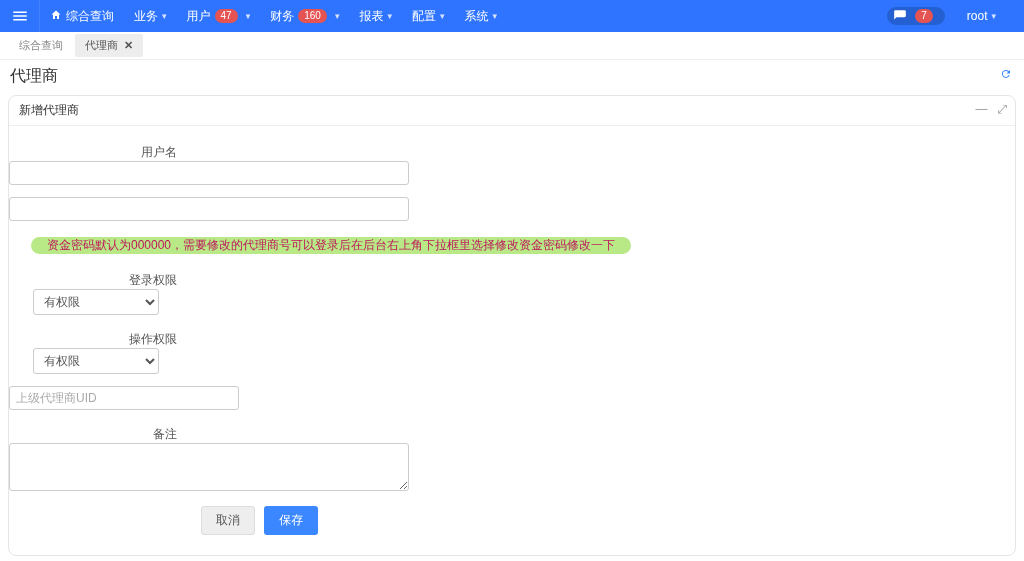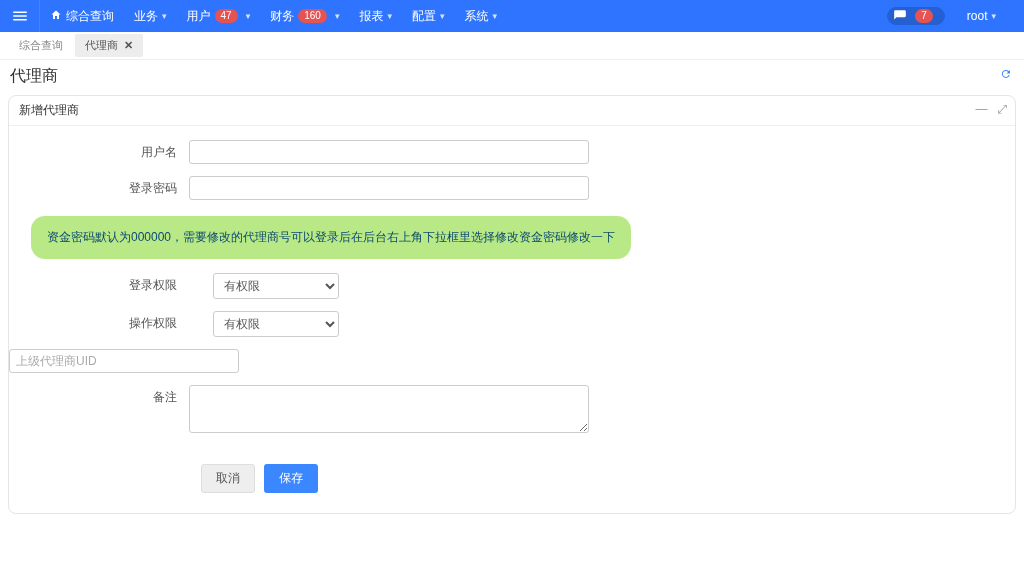--- a/index.html
+++ b/index.html
@@ -21,34 +21,34 @@
     .tab .close { margin-left:6px; font-weight:bold; cursor:pointer; }
     .page { padding:0 8px; }
     .page-title { font-size:16px; font-weight:400; color:#333; padding:6px 2px 8px; position:relative; }
     .refresh-icon { position:absolute; right:4px; top:6px; cursor:pointer; }
     .refresh-icon svg { width:12px; height:12px; fill:#3a87ff; }
     .panel { border:1px solid #e5e5e5; border-radius:8px; margin-bottom:10px; background:#fff; }
     .panel-header { padding:6px 10px; font-size:12px; color:#333; border-bottom:1px solid #eee; position:relative; }
     .panel-tools { position:absolute; right:8px; top:6px; display:flex; gap:10px; color:#999; }
     .panel-tools span { cursor:pointer; font-size:12px; }
     .panel-body { padding:14px 0 20px; }
-    .form-row { display:flex; align-items:flex-start; margin-bottom:12px; }
+    .form-row { display:flex; align-items:flex-start; margin-bottom:12px;flex-direction:column; }
     .form-label { width:180px; text-align:right; padding-right:12px; font-size:12px; color:#555; padding-top:4px; }
     .form-control { width:400px; }
     .form-control.narrow { width:150px;padding-left:24px; }
     .form-control.mid { width:230px; }
     .form-control input, .form-control select, .form-control textarea {
       width:100%; border:1px solid #ccc; border-radius:3px; padding:4px 6px; font-size:12px; color:#555; background:#fff;
     }
     .form-control textarea { height:48px; resize:both; }
-    .tip-bar { margin:4px 0 14px 22px; display:inline-block; background:#b8e986; color:#0c4a6e; border-radius:14px; padding:13px 16px; font-size:12px; }
+    .tip-bar { margin:4px 0 14px 22px; display:inline-block; background:#b8e986; color:#be185d; border-radius:14px; padding:0 16px; font-size:12px; }
     .btn { display:inline-block; padding:5px 14px; font-size:12px; border-radius:3px; cursor:pointer; border:1px solid transparent; margin-right:6px; }
     .btn-default { background:#eee; color:#555; border-color:#ddd; }
     .btn-primary { background:#3a87ff; color:#fff; }
-    .form-actions { padding-left:192px; margin-top:28px; }
+    .form-actions { padding-left:192px; margin-top:12px; }
     input::placeholder { color:#aaa; }
   </style>
 </head>
 <body>
 
 <div class="topbar">
   <div class="hamburger">
     <svg viewBox="0 0 24 24">
         <path d="M3 6h18v2H3zm0 5h18v2H3zm0 5h18v2H3z"></path>
       </svg>
@@ -131,21 +131,20 @@
       </div>
     </div>
     <div class="panel-body">
 
       <div class="form-row">
         <div class="form-label">用户名</div>
         <div class="form-control"><input type="text" style=""></div>
       </div>
 
       <div class="form-row">
-        <div class="form-label">登录密码</div>
         <div class="form-control"><input type="text" style=""></div>
       </div>
 
       <div class="tip-bar">资金密码默认为000000，需要修改的代理商号可以登录后在后台右上角下拉框里选择修改资金密码修改一下</div>
 
       <div class="form-row">
         <div class="form-label">登录权限</div>
         <div class="form-control narrow">
           <select>
             <option>有权限</option>

